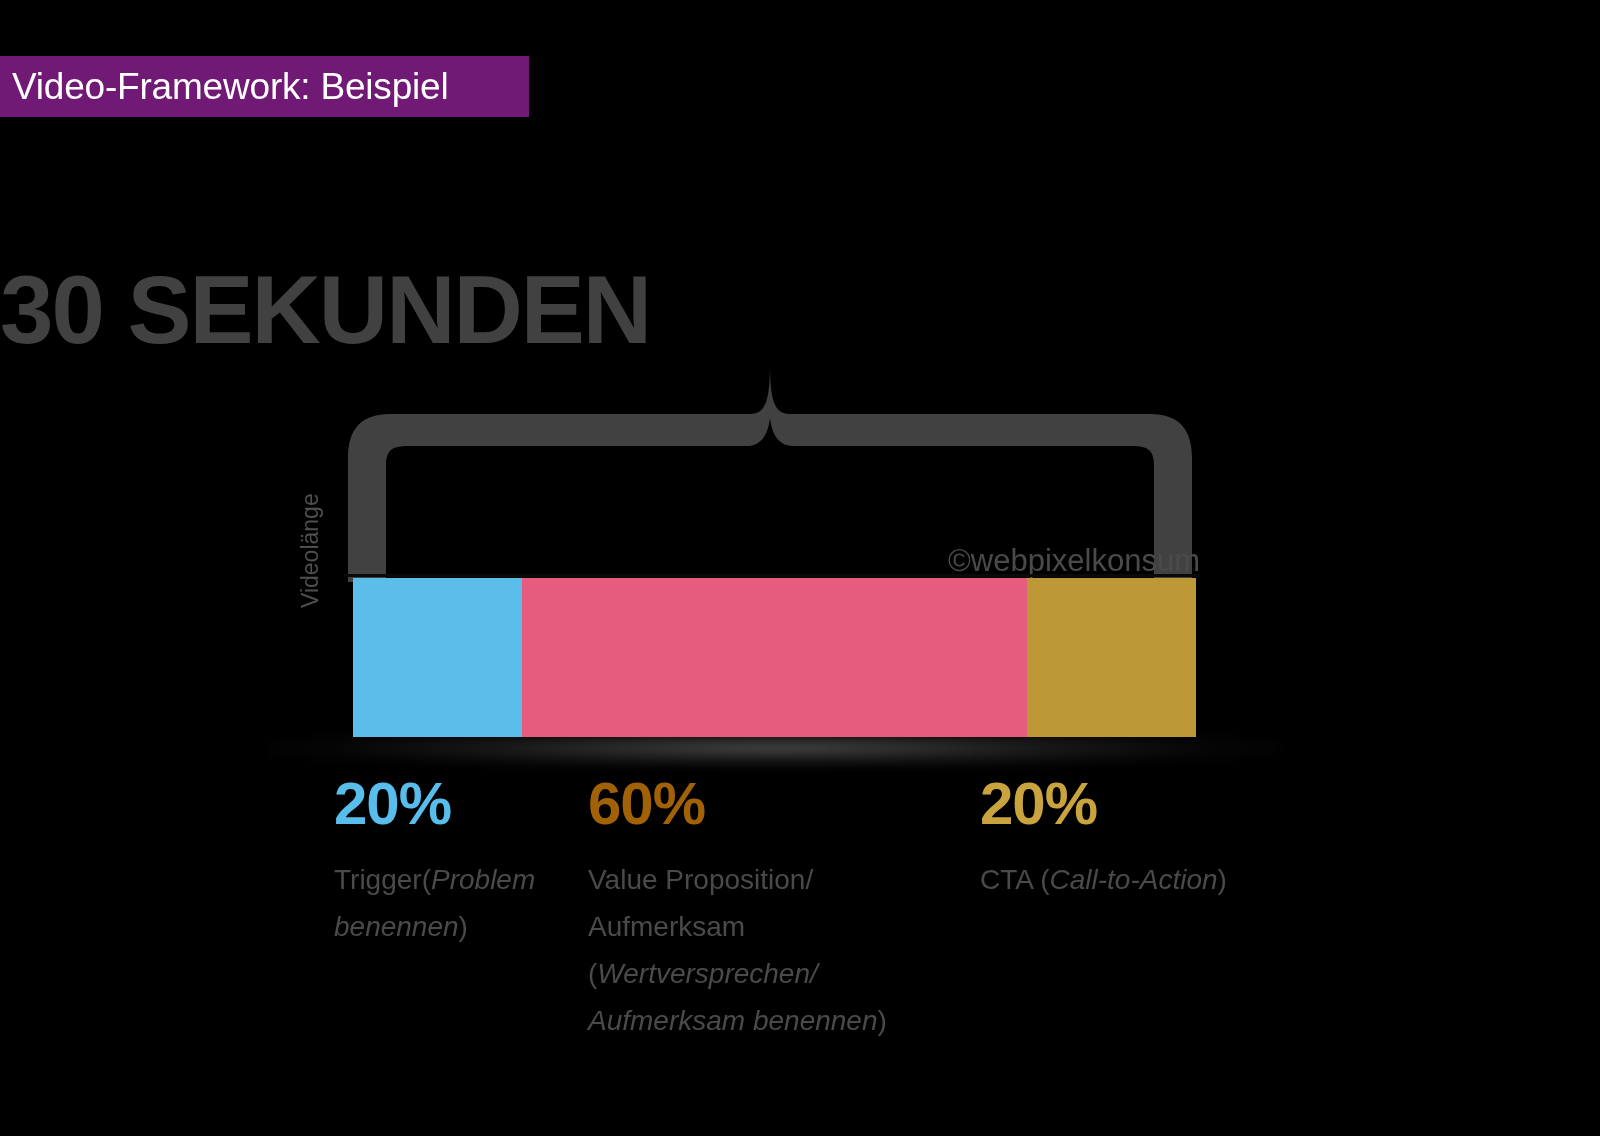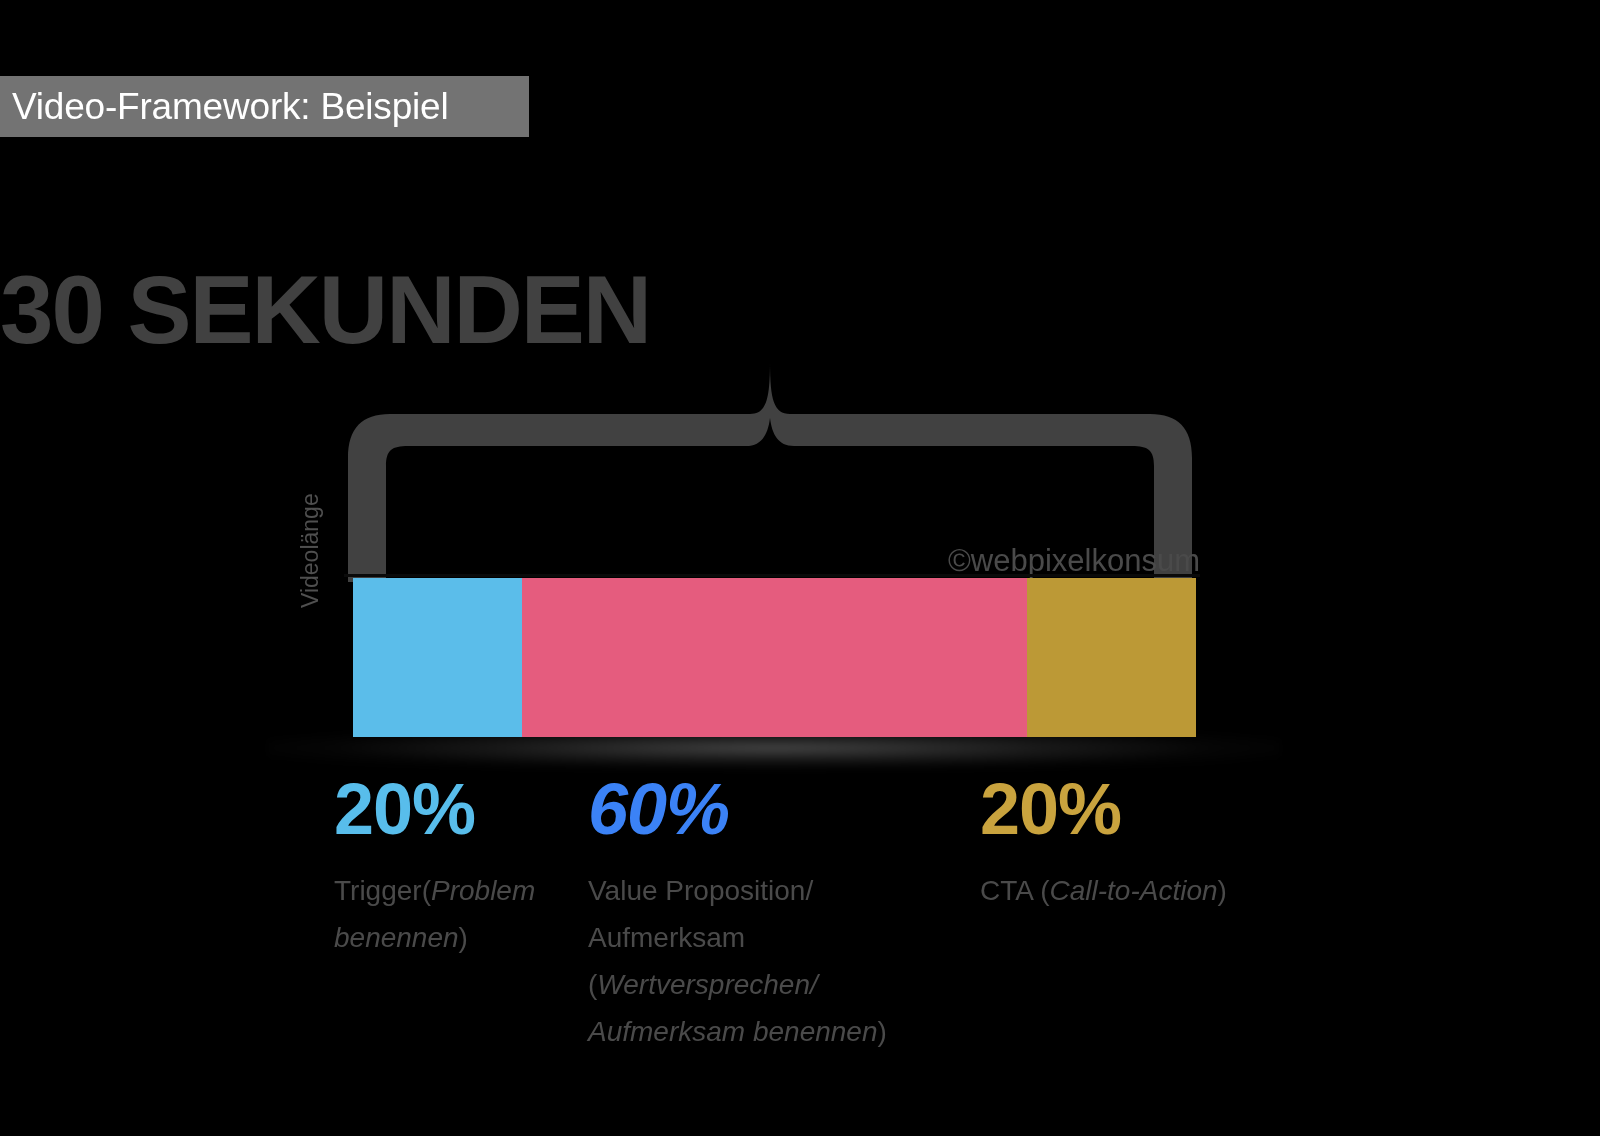--- a/index.html
+++ b/index.html
@@ -13,24 +13,24 @@
     position: relative;
     overflow: hidden;
     font-family: "Liberation Sans", sans-serif;
     background: #000000;
   }
 
   
   #header-band {
     position: absolute;
     left: 0;
-    top: 76px;
+    top: 56px;
     width: 529px;
     height: 61px;
-    background: #737373;
+    background: #701a75;
     display: flex;
     align-items: center;
     box-sizing: border-box;
     padding-left: 12px;
   }
   #header-title {
     color: #ffffff;
     font-size: 37px;
     line-height: 1;
     font-weight: 400;
@@ -128,21 +128,21 @@
     left: 330px;
     top: 775px;
     width: 900px;
     height: 240px;
   }
   .legend-col {
     position: absolute;
     top: 0;
   }
   .legend-pct {
-    font-size: 72px;
+    font-size: 60px;
     font-weight: bold;
     line-height: 0.95;
     letter-spacing: -1px;
     white-space: nowrap;
   }
   .legend-caption {
     margin-top: 24px;
     color: #4a4a4a;
     font-size: 28px;
     line-height: 1.68;
@@ -200,20 +200,20 @@
     <div class="bar-seg" style="flex: 60 0 0px; background: rgb(229, 92, 126);"></div>
     <div class="bar-seg" style="flex: 20 0 0px; background: rgb(188, 153, 54);"></div>
   </div>
 
 <div id="legend">
   <div class="legend-col" id="col-0">
     <div class="legend-pct" style="color: rgb(88, 189, 235);">20%</div>
     <div class="legend-caption"><span>Trigger</span><span>(</span><em>Problem benennen</em><span>)</span></div>
   </div>
   <div class="legend-col" id="col-1">
-    <div class="legend-pct" style="color: #3b82f6; font-style: italic;">60%</div>
+    <div class="legend-pct" style="color: #a16207;">60%</div>
     <div class="legend-caption"><span>Value Proposition/ Aufmerksam </span><span>(</span><em>Wertversprechen/ Aufmerksam benennen</em><span>)</span></div>
   </div>
   <div class="legend-col" id="col-2">
     <div class="legend-pct" style="color: rgb(201, 163, 62);">20%</div>
     <div class="legend-caption"><span>CTA </span><span>(</span><em>Call-to-Action</em><span>)</span></div>
   </div>
 </div>
 
 </body></html>

